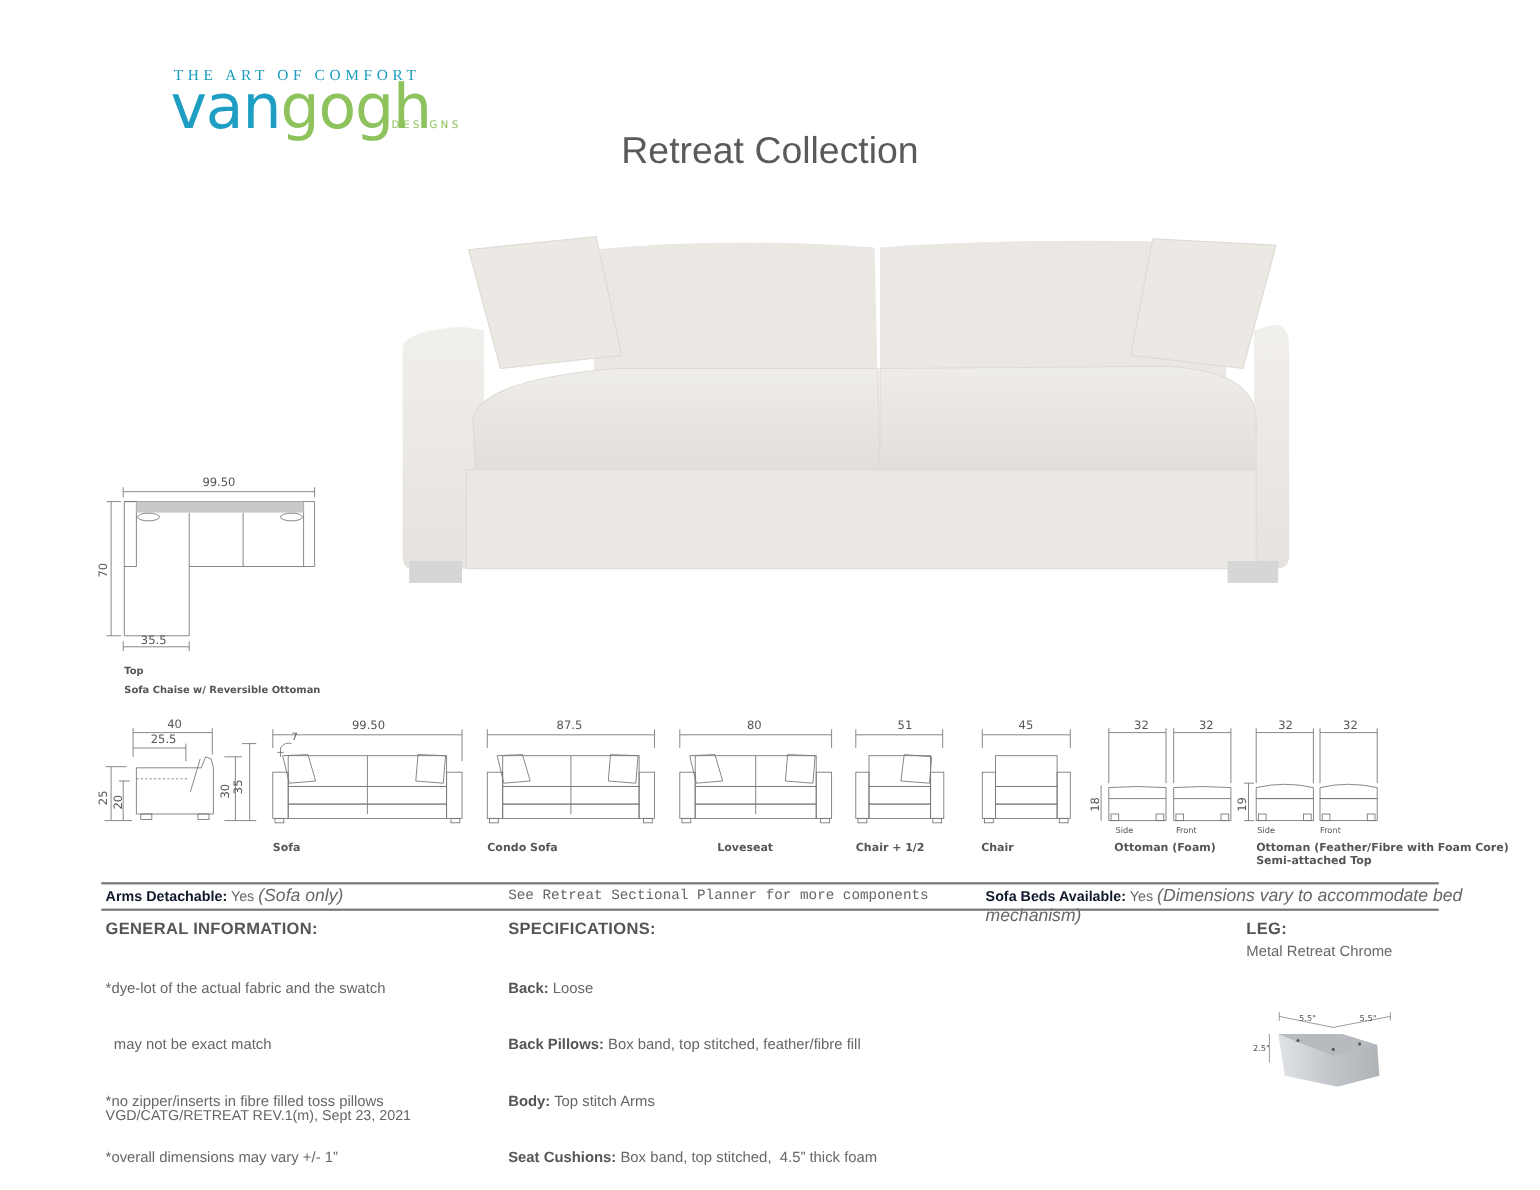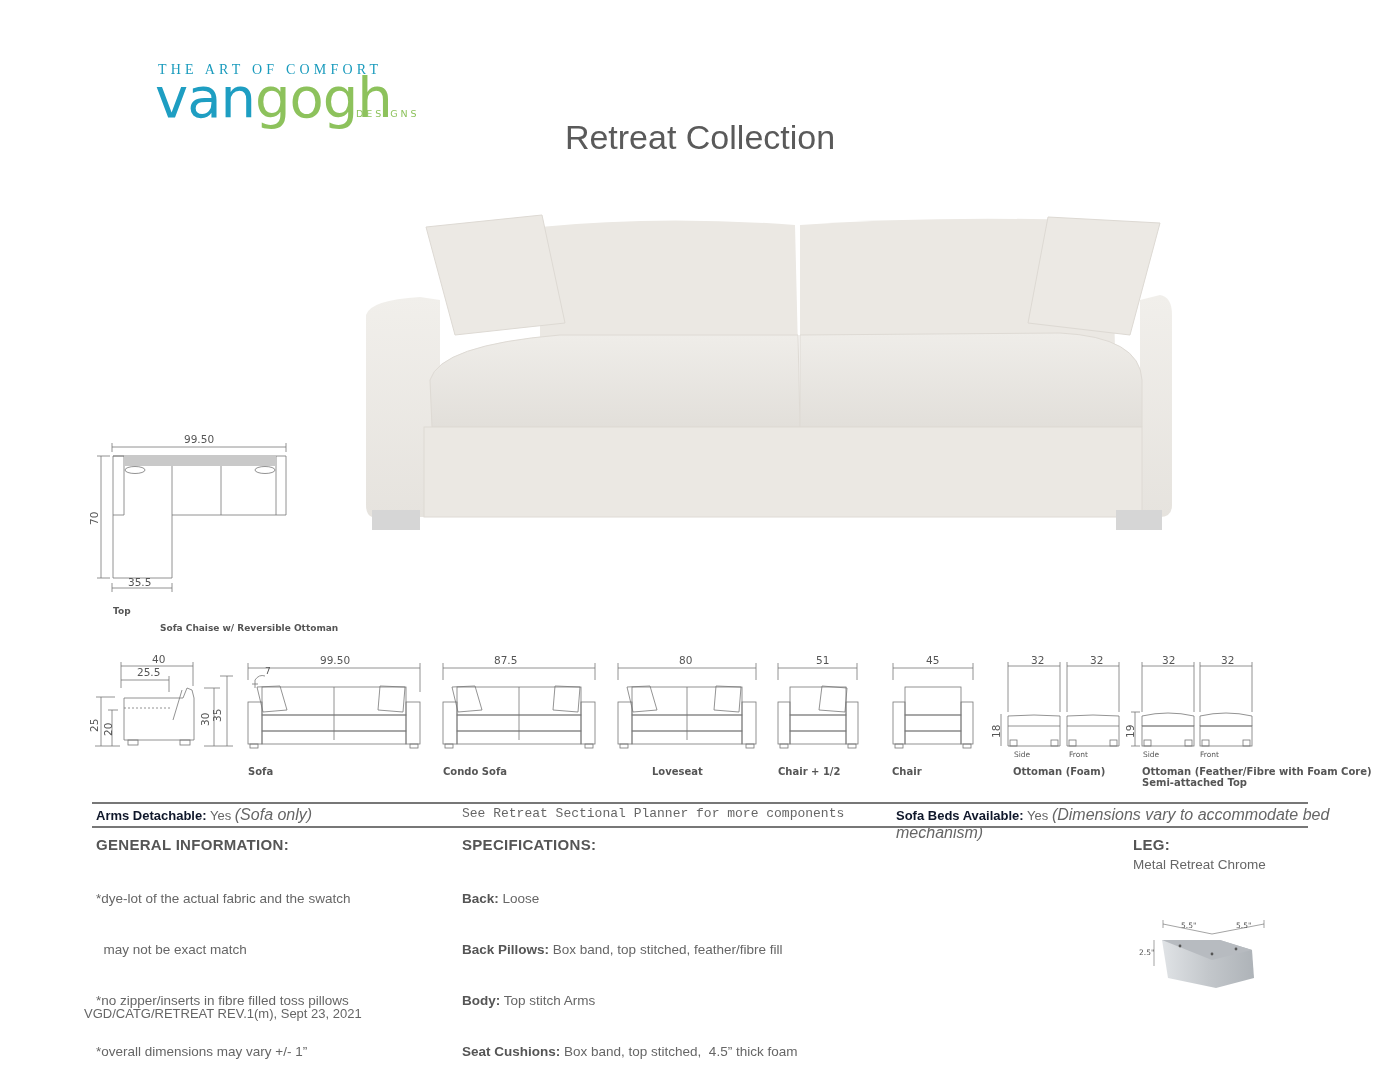--- a/index.html
+++ b/index.html
@@ -14,21 +14,21 @@
   .lbl{font-size:10px;color:#555;font-weight:bold;font-family:"DejaVu Sans",sans-serif;}
   .dim{font-size:10.5px;color:#555;font-family:"DejaVu Sans",sans-serif;}
   .small{font-size:7.5px;color:#555;font-family:"DejaVu Sans",sans-serif;}
   .hr{height:2px;background:#777;}
   .row1{top:806px;font-size:13px;color:#666;}
   .row1 b{color:#0f172a;}
   .row1 i{font-size:16px;}
   .hdr{font-size:15px;font-weight:bold;color:#555;letter-spacing:0.3px;}
   .txt{font-size:13.5px;color:#666;line-height:17px;}
   .txt b{color:#555;}
-  .footer{left:84px;top:1006px;font-size:13px;color:#666;}
+  .footer{left:96px;top:1006px;font-size:13px;color:#666;}
   svg{overflow:visible;}
 </style>
 </head>
 <body>
 
 <div class="abs tagline">THE ART OF COMFORT</div>
 <div class="abs logo" style="top:70px;">
   <span class="van">van</span><span class="gogh">gogh</span>
 </div>
 <div class="abs designs">DESIGNS</div>
@@ -83,21 +83,21 @@
       <line x1="133" y1="36" x2="133" y2="85"></line>
   </g>
   <rect x="36" y="26" width="152" height="10" fill="#c9c9c9"></rect>
   <ellipse cx="47" cy="40" rx="10" ry="3.5" fill="none" stroke="#777" stroke-width="0.8"></ellipse>
   <ellipse cx="177" cy="40" rx="10" ry="3.5" fill="none" stroke="#777" stroke-width="0.8"></ellipse>
 </svg>
 <div class="abs dim" style="left:184px;top:433px;">99.50</div>
 <div class="abs dim" style="left:88px;top:518px;transform:rotate(-90deg);transform-origin:left top;top:525px;">70</div>
 <div class="abs dim" style="left:128px;top:576px;">35.5</div>
 <div class="abs lbl" style="left:113px;top:606px;font-size:9px;">Top</div>
-<div class="abs lbl" style="left:113px;top:623px;font-size:9px;margin-left:47px;">Sofa Chaise w/ Reversible Ottoman</div>
+<div class="abs lbl" style="left:113px;top:623px;font-size:9px;">Sofa Chaise w/ Reversible Ottoman</div>
 
 <svg class="abs" style="left:90px;top:660px;" width="150" height="100">
   <g stroke="#777" fill="none" stroke-width="0.8">
     <line x1="31" y1="6" x2="103" y2="6"></line>
       <line x1="31" y1="2" x2="31" y2="28"></line>
       <line x1="103" y1="2" x2="103" y2="26"></line>
     <line x1="31" y1="20" x2="79" y2="20"></line>
       <line x1="79" y1="16" x2="79" y2="32"></line>
     <line x1="11" y1="37" x2="11" y2="86"></line>
       <line x1="6" y1="37" x2="25" y2="37"></line>
@@ -157,21 +157,21 @@
     <rect x="3" y="42" width="14" height="42"></rect>
       <rect x="141" y="42" width="14" height="42"></rect>
     <rect x="17" y="55" width="124" height="16"></rect>
       <rect x="17" y="71" width="124" height="13"></rect>
     <path d="M12 27 L35 26 L42 50 L18 52 Z"></path>
       <path d="M115 26 L140 27 L138 52 L113 50 Z"></path>
     <rect x="5" y="84" width="8" height="4"></rect>
       <rect x="145" y="84" width="8" height="4"></rect>
   </g>
 </svg>
-<div class="abs dim" style="left:494px;top:654px;">87.5</div>
+<div class="abs dim" style="left:506px;top:654px;">87.5</div>
 <div class="abs lbl" style="left:443px;top:766px;">Condo Sofa</div>
 
 <svg class="abs" style="left:615px;top:660px;" width="160" height="100">
   <g stroke="#777" fill="none" stroke-width="0.8">
     <line x1="3" y1="8" x2="141" y2="8"></line>
       <line x1="3" y1="3" x2="3" y2="20"></line>
       <line x1="141" y1="3" x2="141" y2="20"></line>
     <rect x="17" y="27" width="110" height="28"></rect>
       <line x1="72" y1="27" x2="72" y2="80"></line>
     <rect x="3" y="42" width="14" height="42"></rect>

